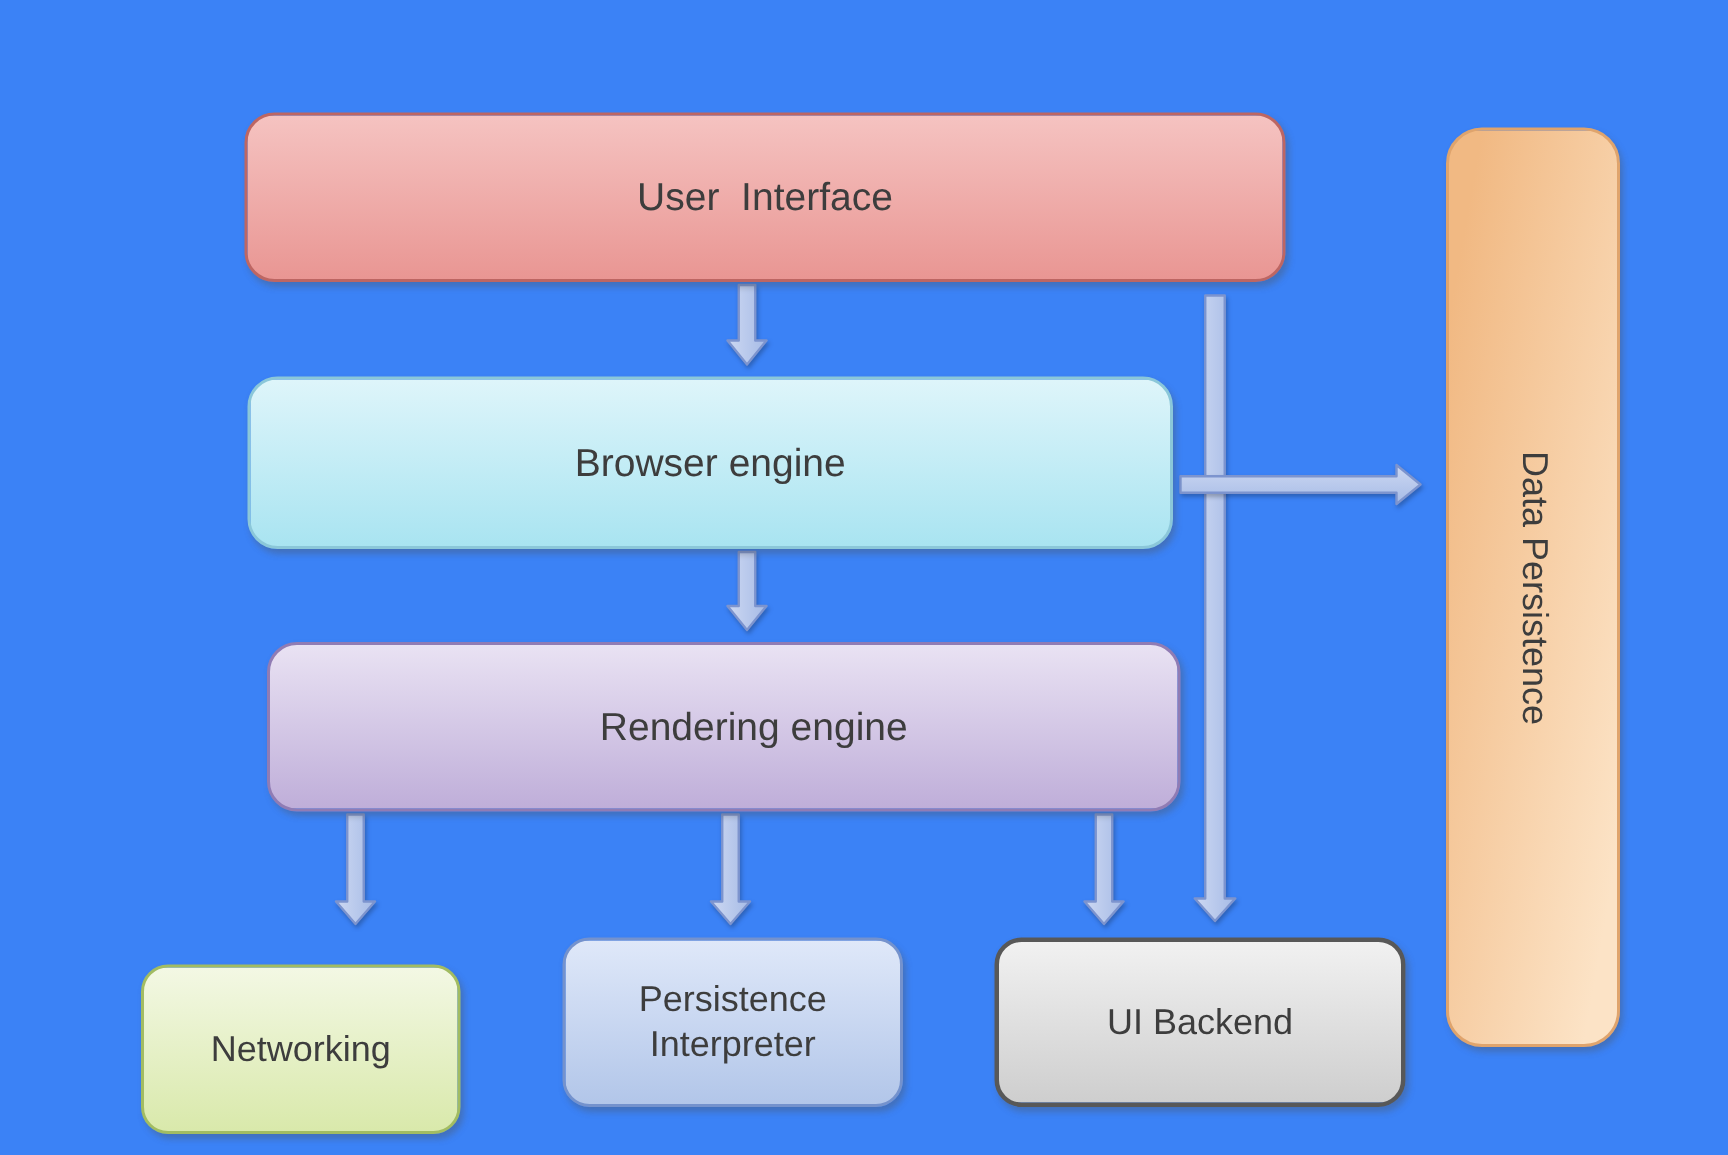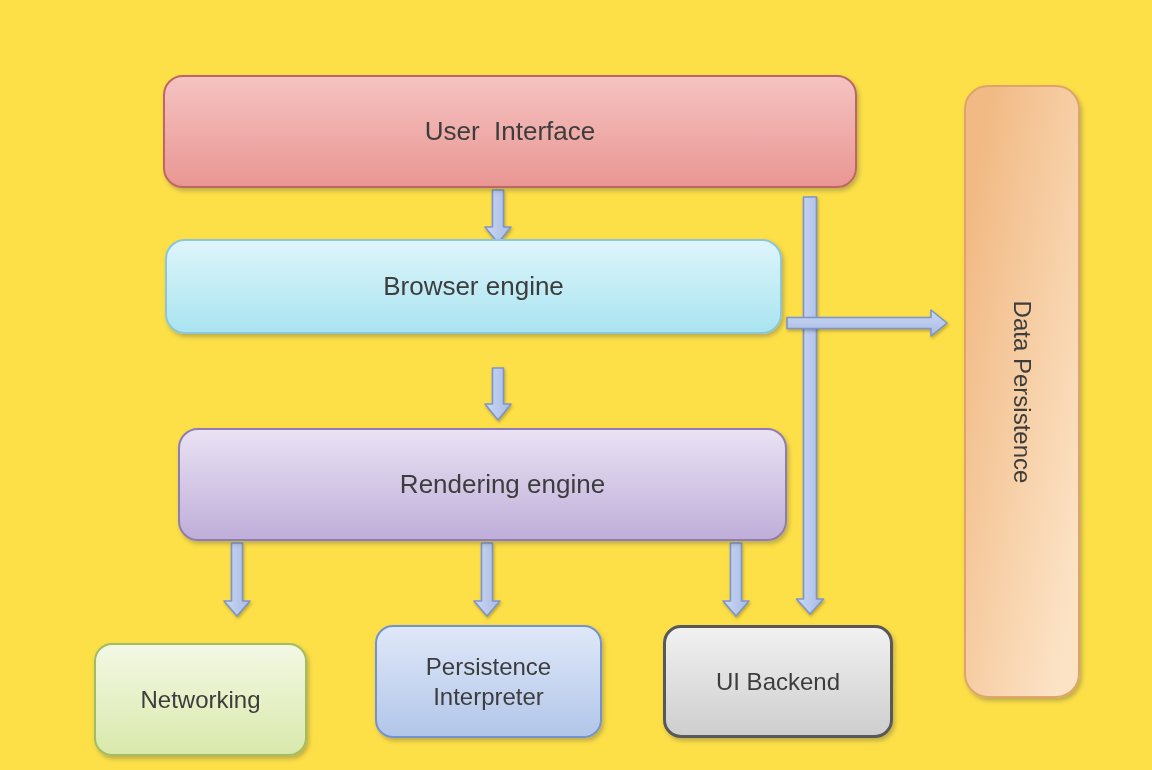--- a/index.html
+++ b/index.html
@@ -1,17 +1,17 @@
 <!DOCTYPE html>
 <html><head>
 <meta charset="utf-8">
 <style>
   html,body{margin:0;padding:0;background:#ffffff;}
   #canvas{
-    position:relative;width:1152px;height:770px;background:#fde047;overflow:hidden;
+    position:relative;width:1152px;height:770px;background:#3b82f6;overflow:hidden;
     font-family:"Liberation Sans","DejaVu Sans",sans-serif;
   }
   .box{
     position:absolute;
     display:flex;align-items:center;justify-content:center;
     background:linear-gradient(180deg,var(--g1),var(--g2));
     border:2px solid var(--bd);
     border-radius:20px;
     box-shadow:2px 3px 4px rgba(80,80,80,0.35);
     box-sizing:border-box;
@@ -63,37 +63,37 @@
     <path class="arrow v" d="M481.5,543 L481.5,601 L474,601 L487,616 L500,601 L492.5,601 L492.5,543 Z"></path>
     <path class="arrow v" d="M730.5,543 L730.5,601 L723,601 L736,616 L749,601 L741.5,601 L741.5,543 Z"></path>
     <path class="arrow v" d="M803.5,197 L803.5,599 L796.5,599 L810,614 L823.5,599 L816.5,599 L816.5,197 Z"></path>
     <path class="arrow h" d="M787,317.5 L931,317.5 L931,310 L947,323 L931,336 L931,328.5 L787,328.5 Z"></path>
   </svg>
 
   <div class="box big" id="box-user-interface" style="left: 163px; top: 75px; width: 694px; height: 113px; --g1: #f5c3c1; --g2: #e99693; --bd: #bd6663;">
     <span class="label">User  Interface</span>
   </div>
 
-  <div class="box big" id="box-browser-engine" style="left: 165px; top: 239px; width: 617px; height: 95px; --g1: #def5fa; --g2: #a9e4f1; --bd: #8bc7d9;">
+  <div class="box big" id="box-browser-engine" style="left: 165px; top: 251px; width: 617px; height: 115px; --g1: #def5fa; --g2: #a9e4f1; --bd: #8bc7d9;">
     <span class="label">Browser engine</span>
   </div>
 
   <div class="box big" id="box-rendering-engine" style="left: 178px; top: 428px; width: 609px; height: 113px; padding-left: 40px; --g1: #e9e2f3; --g2: #bfaed9; --bd: #907cb4;">
     <span class="label">Rendering engine</span>
   </div>
 
   <div class="box small" id="box-networking" style="left: 94px; top: 625px; width: 213px; height: 113px; margin-top: 18px; --g1: #f3f8e4; --g2: #d9e9ab; --bd: #a2bc62;">
     <span class="label">Networking</span>
   </div>
 
   <div class="box small" id="box-javascript-interpreter" style="left: 375px; top: 625px; width: 227px; height: 113px; padding: 0px 30px; --g1: #dfe8f9; --g2: #b2c6e9; --bd: #7492cd;">
     <span class="label">Persistence Interpreter</span>
   </div>
 
-  <div class="box small" id="box-ui-backend" style="left: 663px; top: 625px; width: 230px; height: 113px; --g1: #f1f1f1; --g2: #cecece; --bd: #585858;">
+  <div class="box small" id="box-ui-backend" style="left: 663px; top: 625px; width: 274px; height: 113px; --g1: #f1f1f1; --g2: #cecece; --bd: #585858;">
     <span class="label">UI Backend</span>
   </div>
 
   <div class="box" id="box-data-persistence" style="left: 964px; top: 85px; width: 116px; height: 613px; --g1: #f1b983; --g2: #fce3c6; --bd: #dfa46d;">
     <span class="label">Data Persistence</span>
   </div>
 
 </div>
 
 </body></html>

